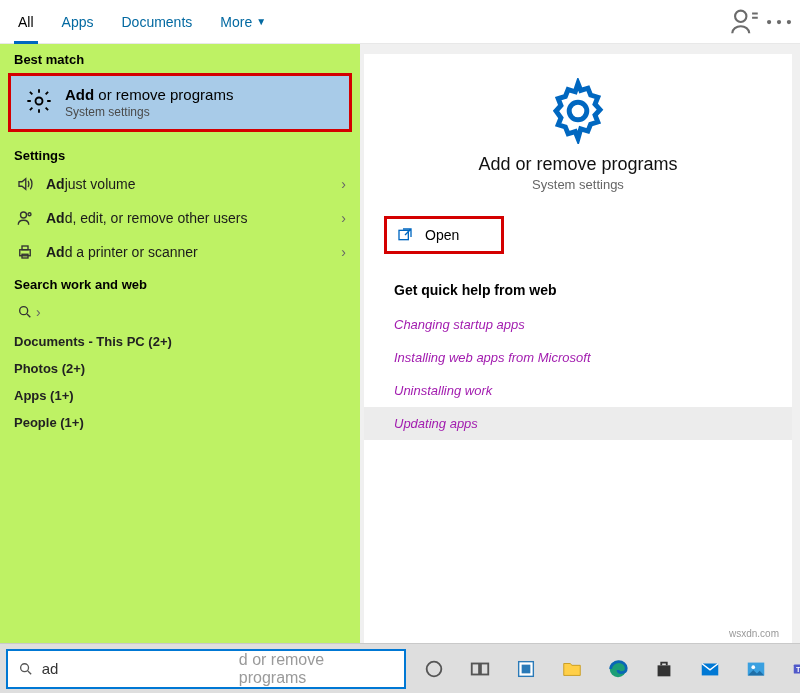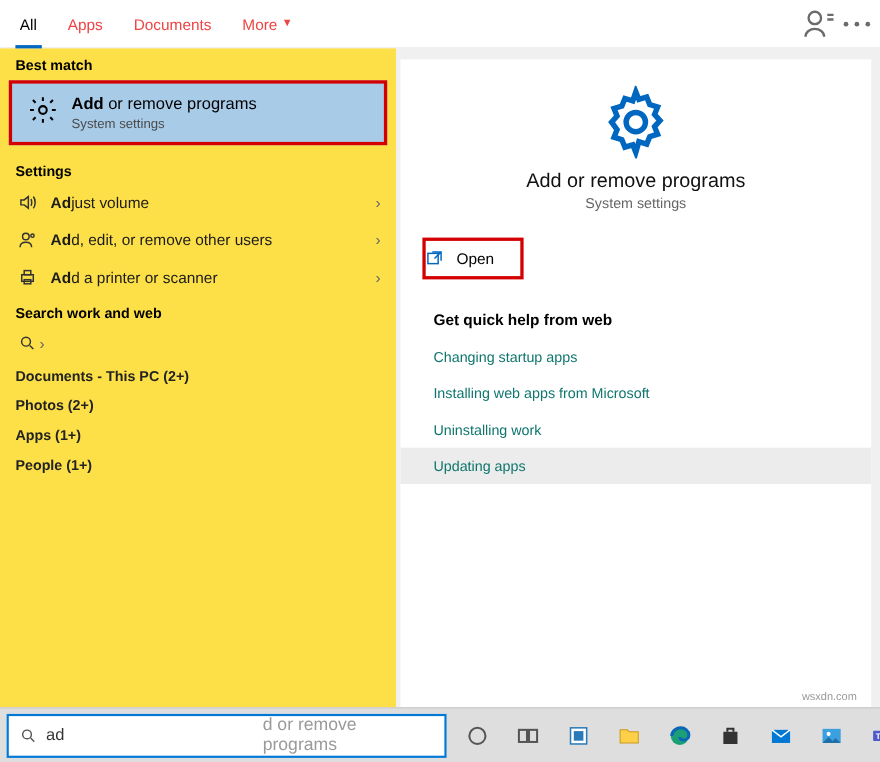--- a/index.html
+++ b/index.html
@@ -1,46 +1,46 @@
 <!DOCTYPE html>
 <html><head>
 <meta charset="utf-8">
 <style>
   * { margin:0; padding:0; box-sizing:border-box; font-family:"Segoe UI",Arial,sans-serif; }
   body { width:800px; height:693px; background:#f0f0f0; overflow:hidden; position:relative; }
   .tabs { display:flex; align-items:center; background:#fff; height:44px; padding:0 4px; border-bottom:1px solid #e8e8e8;}
-  .tab { padding:0 14px; height:44px; display:flex; align-items:center; color:#ef4444; font-size:14px; cursor:pointer; position:relative;}
+  .tab { padding:0 14px; height:44px; display:flex; align-items:center; color:#0369a1; font-size:14px; cursor:pointer; position:relative;}
   .tab.active { color:#000; }
   .tab.active::after { content:""; position:absolute; bottom:0; left:10px; right:10px; height:3px; background:#0067c0;}
   .tab .chev { margin-left:4px; font-size:10px;}
   .tabs-spacer{flex:1;}
   .header-icon{width:34px;height:34px;display:flex;align-items:center;justify-content:center;color:#6b6b6b;cursor:pointer;}
   .main { display:flex; height:599px; }
-  .left { width:360px; background:#fde047; display:flex; flex-direction:column; overflow:hidden;}
+  .left { width:360px; background:#bef264; display:flex; flex-direction:column; overflow:hidden;}
   .section-label { font-size:13px; font-weight:600; padding:8px 14px 4px; color:#000;}
   .best-match { display:flex; align-items:center; padding:10px 14px; background:#a8cbe8; border:3px solid #d40000; margin:2px 8px 8px; cursor:pointer;}
   .gear-bm svg { width:28px; height:28px; }
   .bm-text { margin-left:12px; }
   .bm-title { font-size:15px; color:#000;}
   .bm-sub { font-size:12px; color:#4a4a4a; margin-top:2px;}
   .result { display:flex; align-items:center; padding:8px 14px; cursor:pointer; color:#1b1b1b; font-size:14px;}
   .result .ricon{width:22px;display:flex;justify-content:center;color:#333;}
   .result .rtxt{flex:1;margin-left:10px;}
   .result .chev{color:#666;font-size:14px;}
   .sub-count{font-size:13px;padding:6px 14px;font-weight:600;color:#222;}
   .right { flex:1; background:#fff; display:flex; flex-direction:column; padding:14px 0 0; margin:10px 8px 0 4px;}
   .detail-gear{display:flex;justify-content:center;margin-top:10px;}
   .detail-gear svg{width:66px;height:66px;}
   .detail-title{text-align:center;font-size:18px;margin-top:10px;color:#111;}
   .detail-sub{text-align:center;font-size:13px;color:#666;margin-top:2px;margin-bottom:24px;}
-  .open-row{display:flex;align-items:center;border:3px solid #d40000;margin:0 20px;padding:8px 0;width:92px;cursor:pointer;}
+  .open-row{display:flex;align-items:center;border:3px solid #d40000;margin:0 20px;padding:8px 10px;width:120px;cursor:pointer;}
   .open-row svg{width:16px;height:16px;}
   .open-row span{margin-left:12px;font-size:14px;}
   .help-header{font-size:14px;font-weight:600;padding:28px 30px 10px;}
-  .help-item{font-size:13px;padding:9px 30px;color:#0f766e;cursor:pointer;}
+  .help-item{font-size:13px;padding:9px 30px;color:#a21caf;cursor:pointer;font-style:italic;}
   .help-item.hl{background:#ececec;}
   .taskbar{position:absolute;bottom:0;left:0;right:0;height:50px;background:#dedede;display:flex;align-items:center;padding:0 6px;border-top:1px solid #c9c9c9;}
   .searchbox{flex:0 0 400px;height:40px;background:#fff;border:2px solid #0078d4;display:flex;align-items:center;padding:0 10px;}
   .searchbox svg{width:16px;height:16px;color:#555;}
   .searchbox input{border:none;outline:none;flex:1;margin-left:8px;font-size:15px;color:#333;}
   .searchbox input::placeholder{color:#9a9a9a;}
   .tb-icons{display:flex;gap:6px;margin-left:8px;}
   .tb-btn{width:40px;height:40px;display:flex;align-items:center;justify-content:center;cursor:pointer;}
   .tb-btn svg{width:22px;height:22px;}
   b{font-weight:700;}

